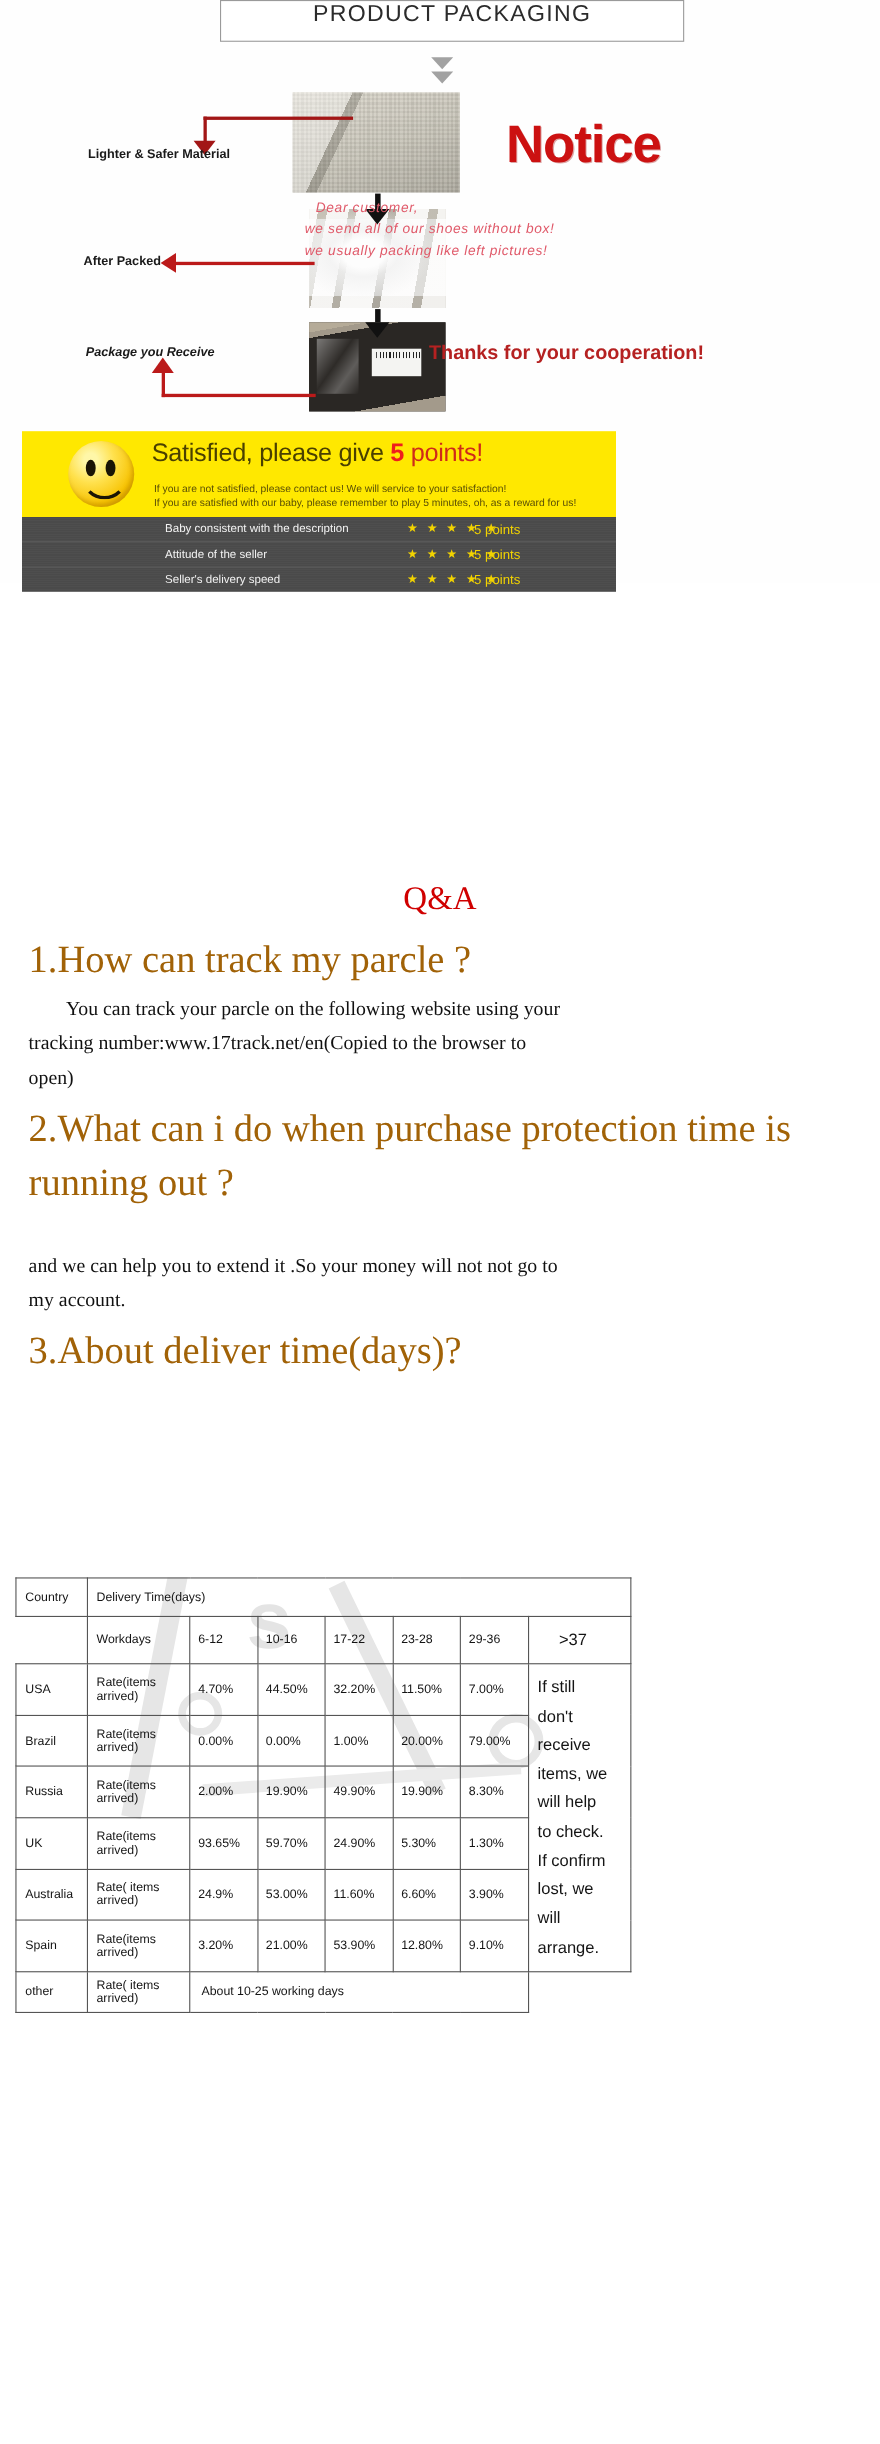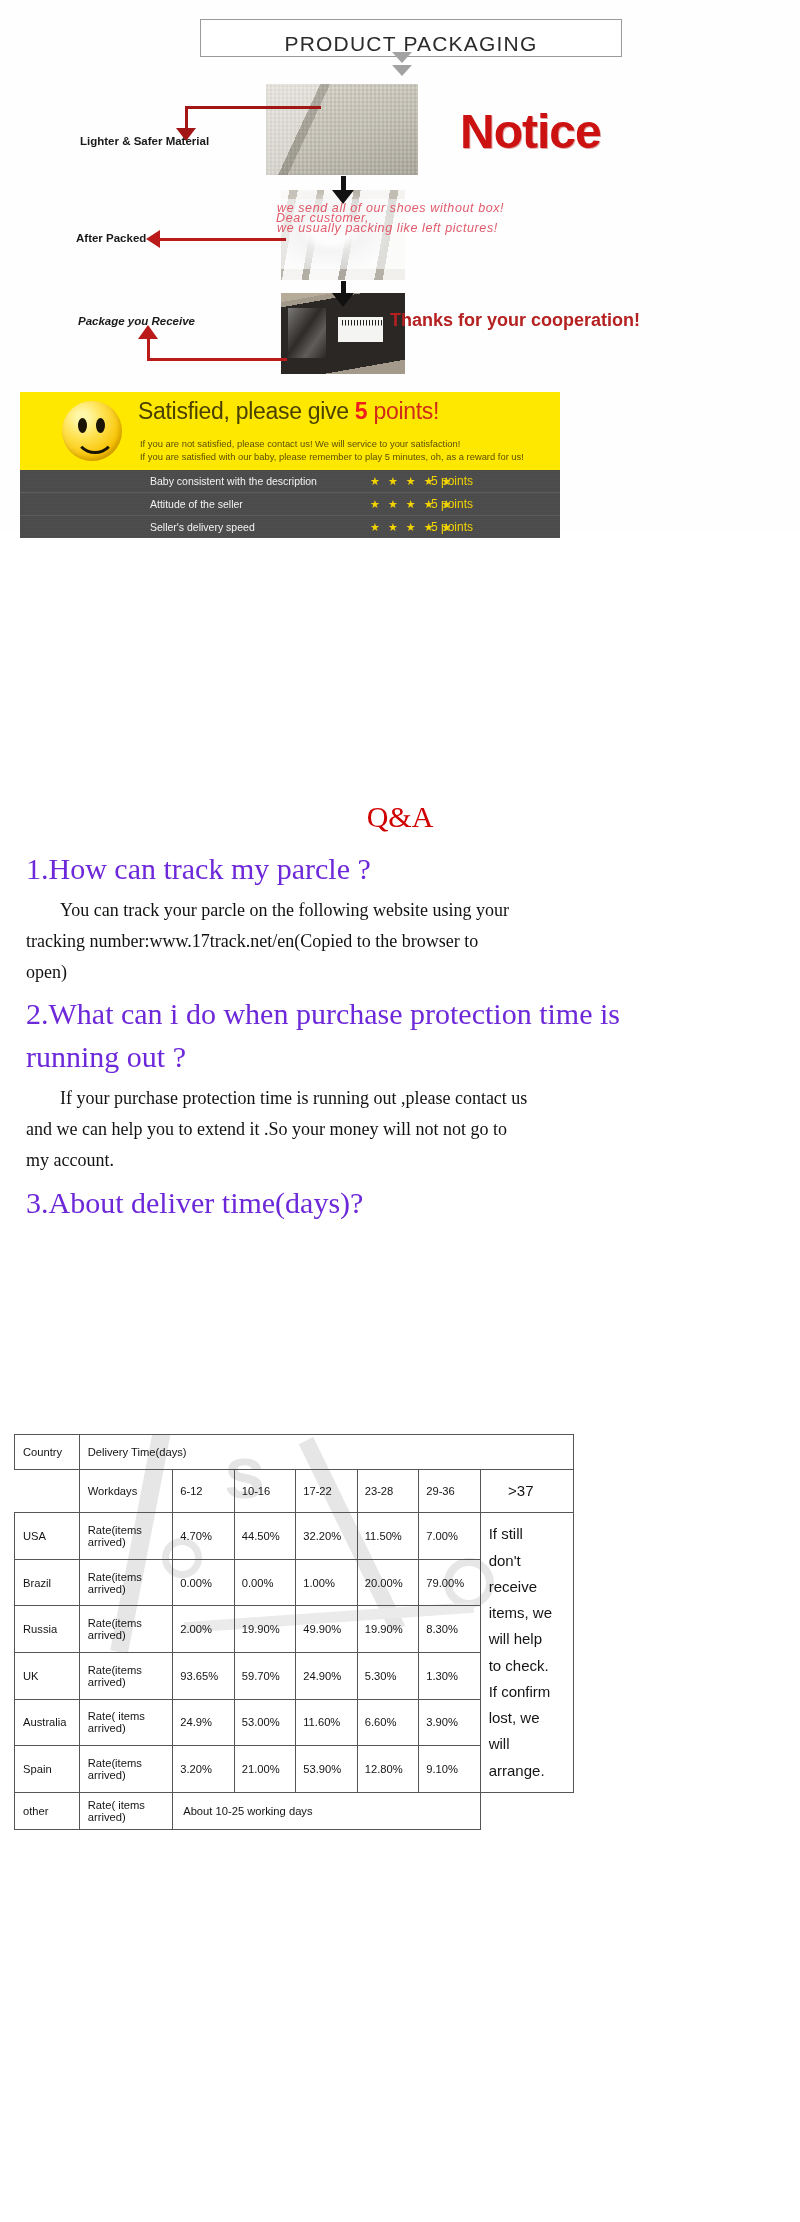--- a/index.html
+++ b/index.html
@@ -1,21 +1,21 @@
 <!DOCTYPE html>
 <html><head>
 <meta charset="utf-8">
 <style>
   html,body{margin:0;padding:0;background:#ffffff;}
   body{width:800px;height:2222px;font-family:"Liberation Sans",sans-serif;color:#000;-webkit-font-smoothing:none;}
   .page{position:relative;width:800px;height:2222px;overflow:hidden;background:#fff;}
 
   
   .pack-block{position:relative;width:800px;height:530px;background:#fefefe;}
-  .pack-title-box{position:absolute;left:200px;top:19px;width:420px;height:36px;border:1px solid #9a9a9a;background:#fff;display:flex;align-items:flex-end;justify-content:center;}
+  .pack-title-box{position:absolute;left:200px;top:0;width:420px;height:36px;border:1px solid #9a9a9a;background:#fff;display:flex;align-items:flex-start;justify-content:center;}
   .pack-title-box span{font-size:21px;letter-spacing:1.2px;color:#2b2b2b;font-family:"Liberation Sans",sans-serif;font-weight:400;}
 
   .dbl-arrow{position:absolute;left:390px;top:52px;width:24px;height:30px;}
   .tri{width:0;height:0;border-left:10px solid transparent;border-right:10px solid transparent;border-top:11px solid #a2a2a2;margin:0 auto 2px auto;}
 
   
   .photo{position:absolute;border:0;overflow:hidden;}
   .photo1{left:266px;top:84px;width:152px;height:91px;
     background:
       linear-gradient(115deg, rgba(255,255,255,.45) 0 28%, rgba(120,118,112,.35) 28% 33%, rgba(255,255,255,.15) 33% 100%),
@@ -62,21 +62,21 @@
   .lbl2{left:76px;top:232px;}
 
   .red-l3{position:absolute;left:147px;top:358px;width:140px;height:3px;background:#bb1a1a;}
   .red-l3v{position:absolute;left:147px;top:338px;width:3px;height:23px;background:#bb1a1a;}
   .red-l3h{position:absolute;left:138px;top:325px;width:0;height:0;border-left:10px solid transparent;border-right:10px solid transparent;border-bottom:14px solid #bb1a1a;}
   .lbl3{left:78px;top:315px;font-style:italic;}
 
   .notice{position:absolute;left:460px;top:104px;font-size:48px;font-weight:700;color:#cc1111;font-family:"Liberation Sans",sans-serif;letter-spacing:-1px;
     text-shadow:1px 1px 0 rgba(160,0,0,.35);}
   .hand{position:absolute;color:#e05a6a;font-family:"Liberation Sans",sans-serif;font-size:12.5px;font-style:italic;letter-spacing:.6px;white-space:nowrap;}
-  .hand1{left:276px;top:182px;margin-top:29px;}
+  .hand1{left:287px;top:182px;}
   .hand2{left:277px;top:201px;}
   .hand3{left:277px;top:221px;}
   .thanks{position:absolute;left:390px;top:310px;font-size:18px;font-weight:700;color:#b52121;font-family:"Liberation Sans",sans-serif;white-space:nowrap;}
 
   
   .fb{position:absolute;left:20px;top:392px;width:540px;}
   .fb-yellow{position:relative;background:#ffe800;height:78px;overflow:hidden;}
   .smiley{position:absolute;left:42px;top:9px;width:60px;height:60px;border-radius:50%;
     background:radial-gradient(circle at 34% 28%, #fff7a8 0 10%, #ffe14d 36%, #f7c200 70%, #d99b00 100%);
     box-shadow:inset -2px -3px 4px rgba(150,100,0,.35);}
@@ -95,21 +95,21 @@
   .fb-row{position:relative;height:22px;display:flex;align-items:center;border-bottom:1px solid #5d5d5d;}
   .fb-row:last-child{border-bottom:none;}
   .fb-row-label{position:absolute;left:130px;font-size:10.5px;color:#f2f2f2;font-family:"Liberation Sans",sans-serif;white-space:nowrap;}
   .fb-stars{position:absolute;left:350px;display:flex;gap:8px;}
   .fb-stars span{color:#f2d300;font-size:11px;line-height:1;}
   .fb-pts{position:absolute;left:411px;font-size:12px;color:#f2d300;font-family:"Liberation Sans",sans-serif;white-space:nowrap;}
 
   
   .qa{position:absolute;left:0;top:800px;width:800px;}
   .qa-title{text-align:center;font-family:"Liberation Serif",serif;font-size:30px;color:#d00000;margin:0 0 14px 0;}
-  .q{font-family:"Liberation Serif",serif;font-size:30px;color:#6d28d9;margin:4px 0 2px 26px;line-height:1.42;}
+  .q{font-family:"Liberation Serif",serif;font-size:35px;color:#a16207;margin:4px 0 2px 26px;line-height:1.42;}
   .a{font-family:"Liberation Serif",serif;font-size:18px;color:#111;margin:4px 26px 6px 26px;line-height:1.72;}
   .a .ind{padding-left:34px;}
 
   
   .tbl-wrap{position:absolute;left:14px;top:1434px;width:560px;}
   .wm{position:absolute;left:0;top:0;width:560px;height:400px;pointer-events:none;overflow:hidden;}
   .wm-txt{position:absolute;left:210px;top:-4px;font-size:74px;font-weight:700;color:#e4e4e4;font-family:"Liberation Sans",sans-serif;letter-spacing:6px;}
   .wm-slash{position:absolute;left:118px;top:-10px;width:18px;height:230px;background:#e6e6e6;transform:rotate(11deg);}
   .wm-slash2{position:absolute;left:330px;top:-4px;width:16px;height:210px;background:#e6e6e6;transform:rotate(-26deg);}
   .wm-ring{position:absolute;left:148px;top:104px;width:26px;height:26px;border:7px solid #e6e6e6;border-radius:50%;}
@@ -234,21 +234,21 @@
       <span class="ind">You can track your parcle on the following website using your</span><br>
       <span>tracking number:www.17track.net/en(Copied to the browser to</span><br>
       <span>open)</span>
     </div>
 
     <div class="q">
       <span>2.What can i do when purchase protection time is</span><br>
       <span>running out ?</span>
     </div>
     <div class="a">
-      <span class="ind">If your purchase protection time is running out ,please contact us</span><br>
+      <br>
       <span>and we can help you to extend it .So your money will not not go to</span><br>
       <span>my account.</span>
     </div>
 
     <div class="q">3.About deliver time(days)?</div>
   </div>
 
   <div class="tbl-wrap">
     <div class="wm">
       <div class="wm-slash"></div>

